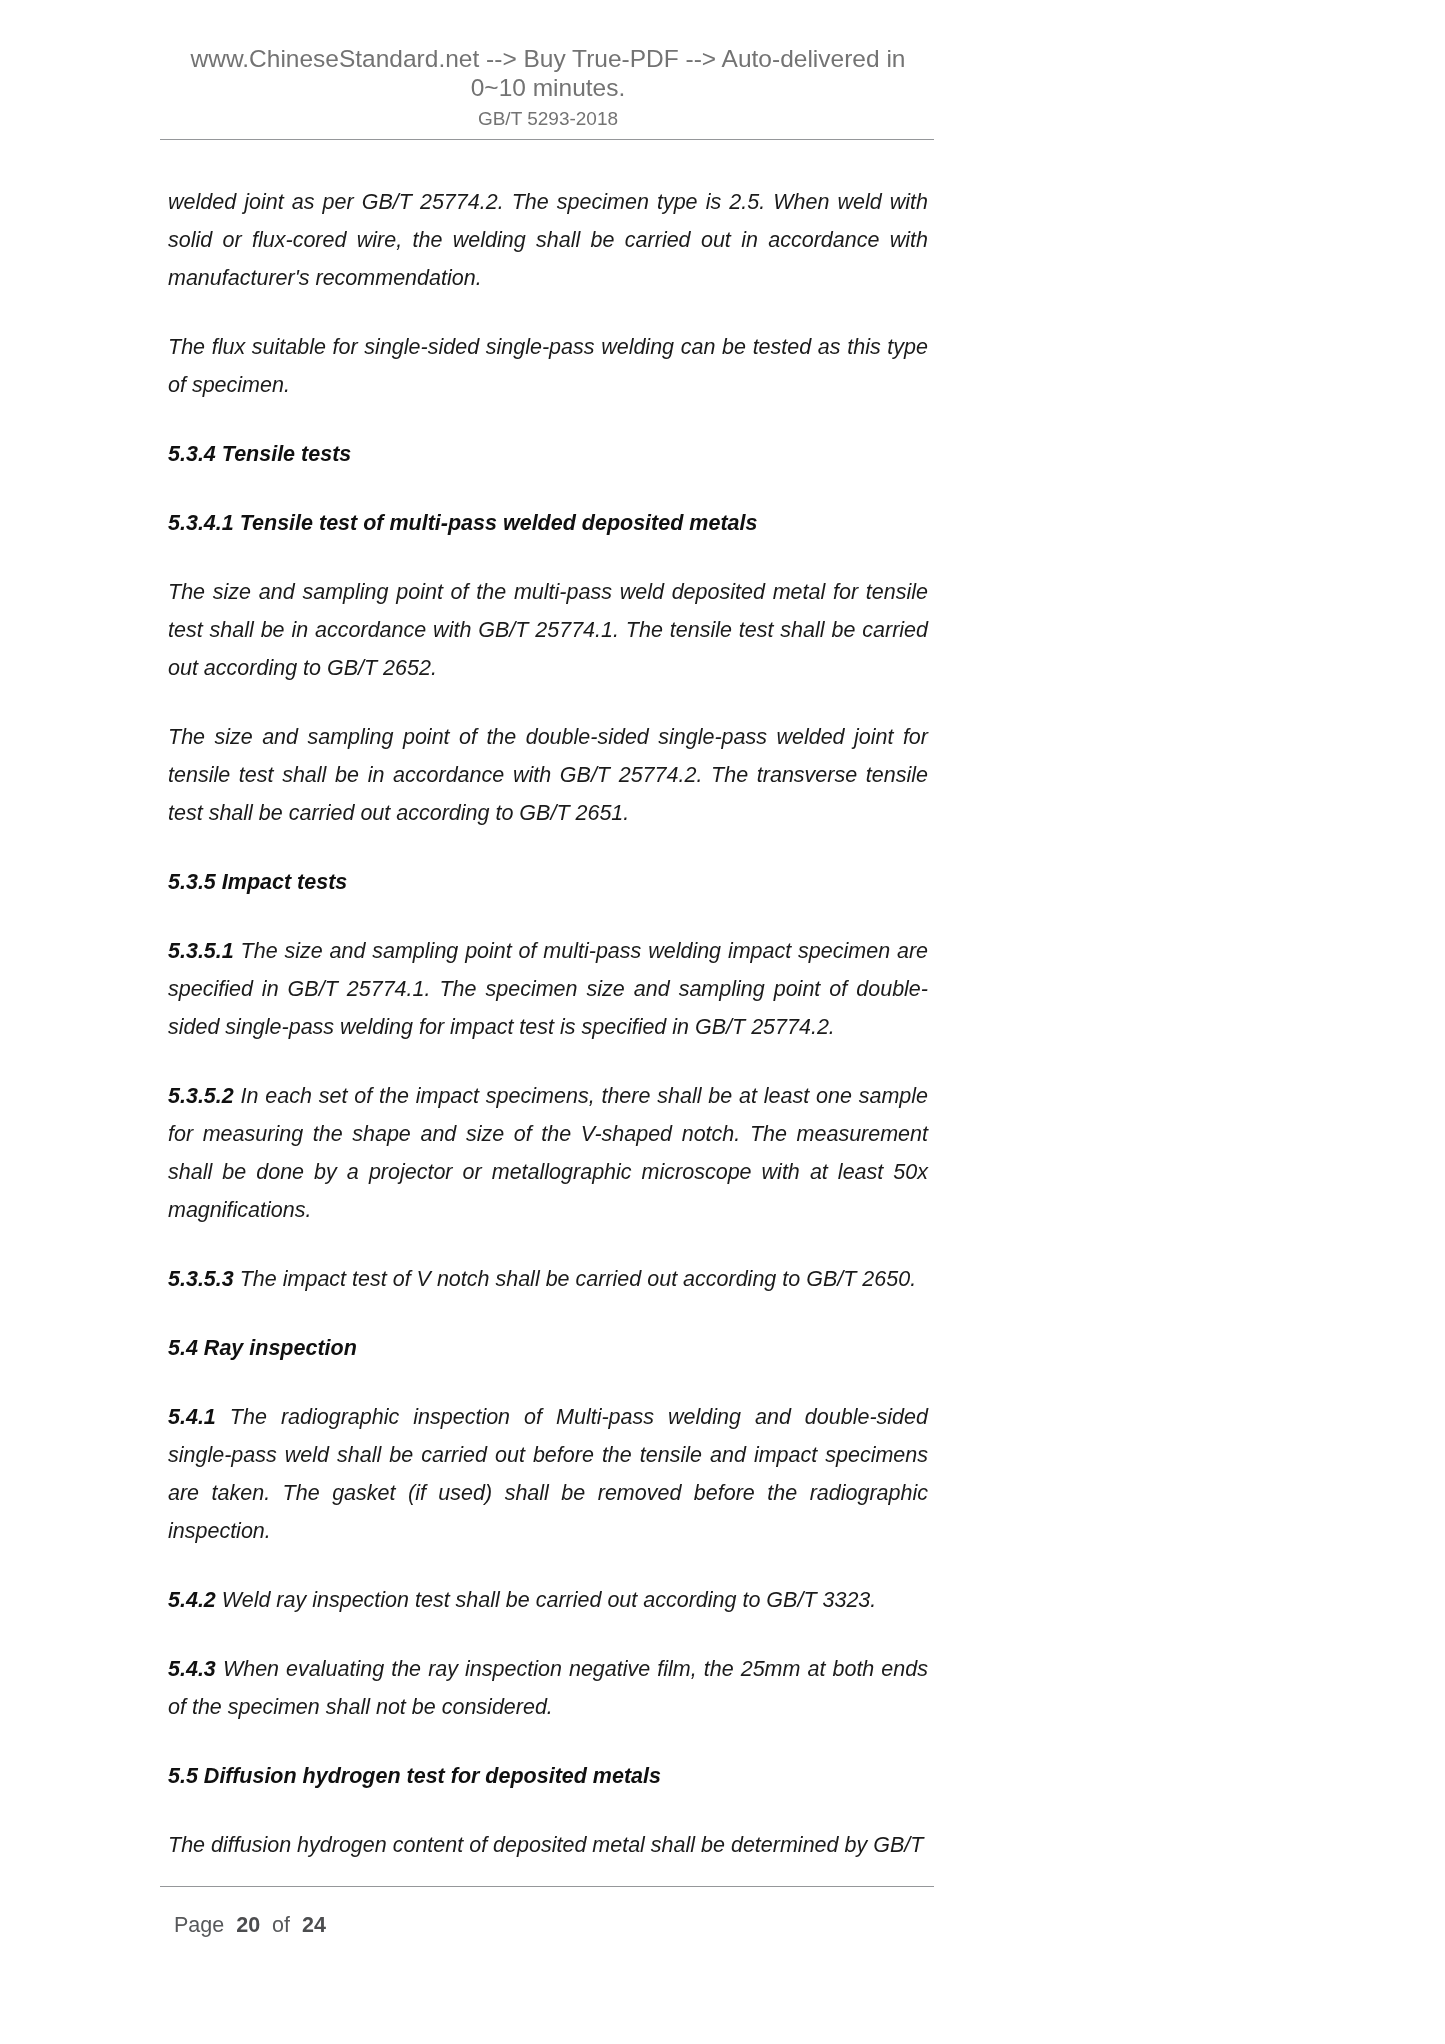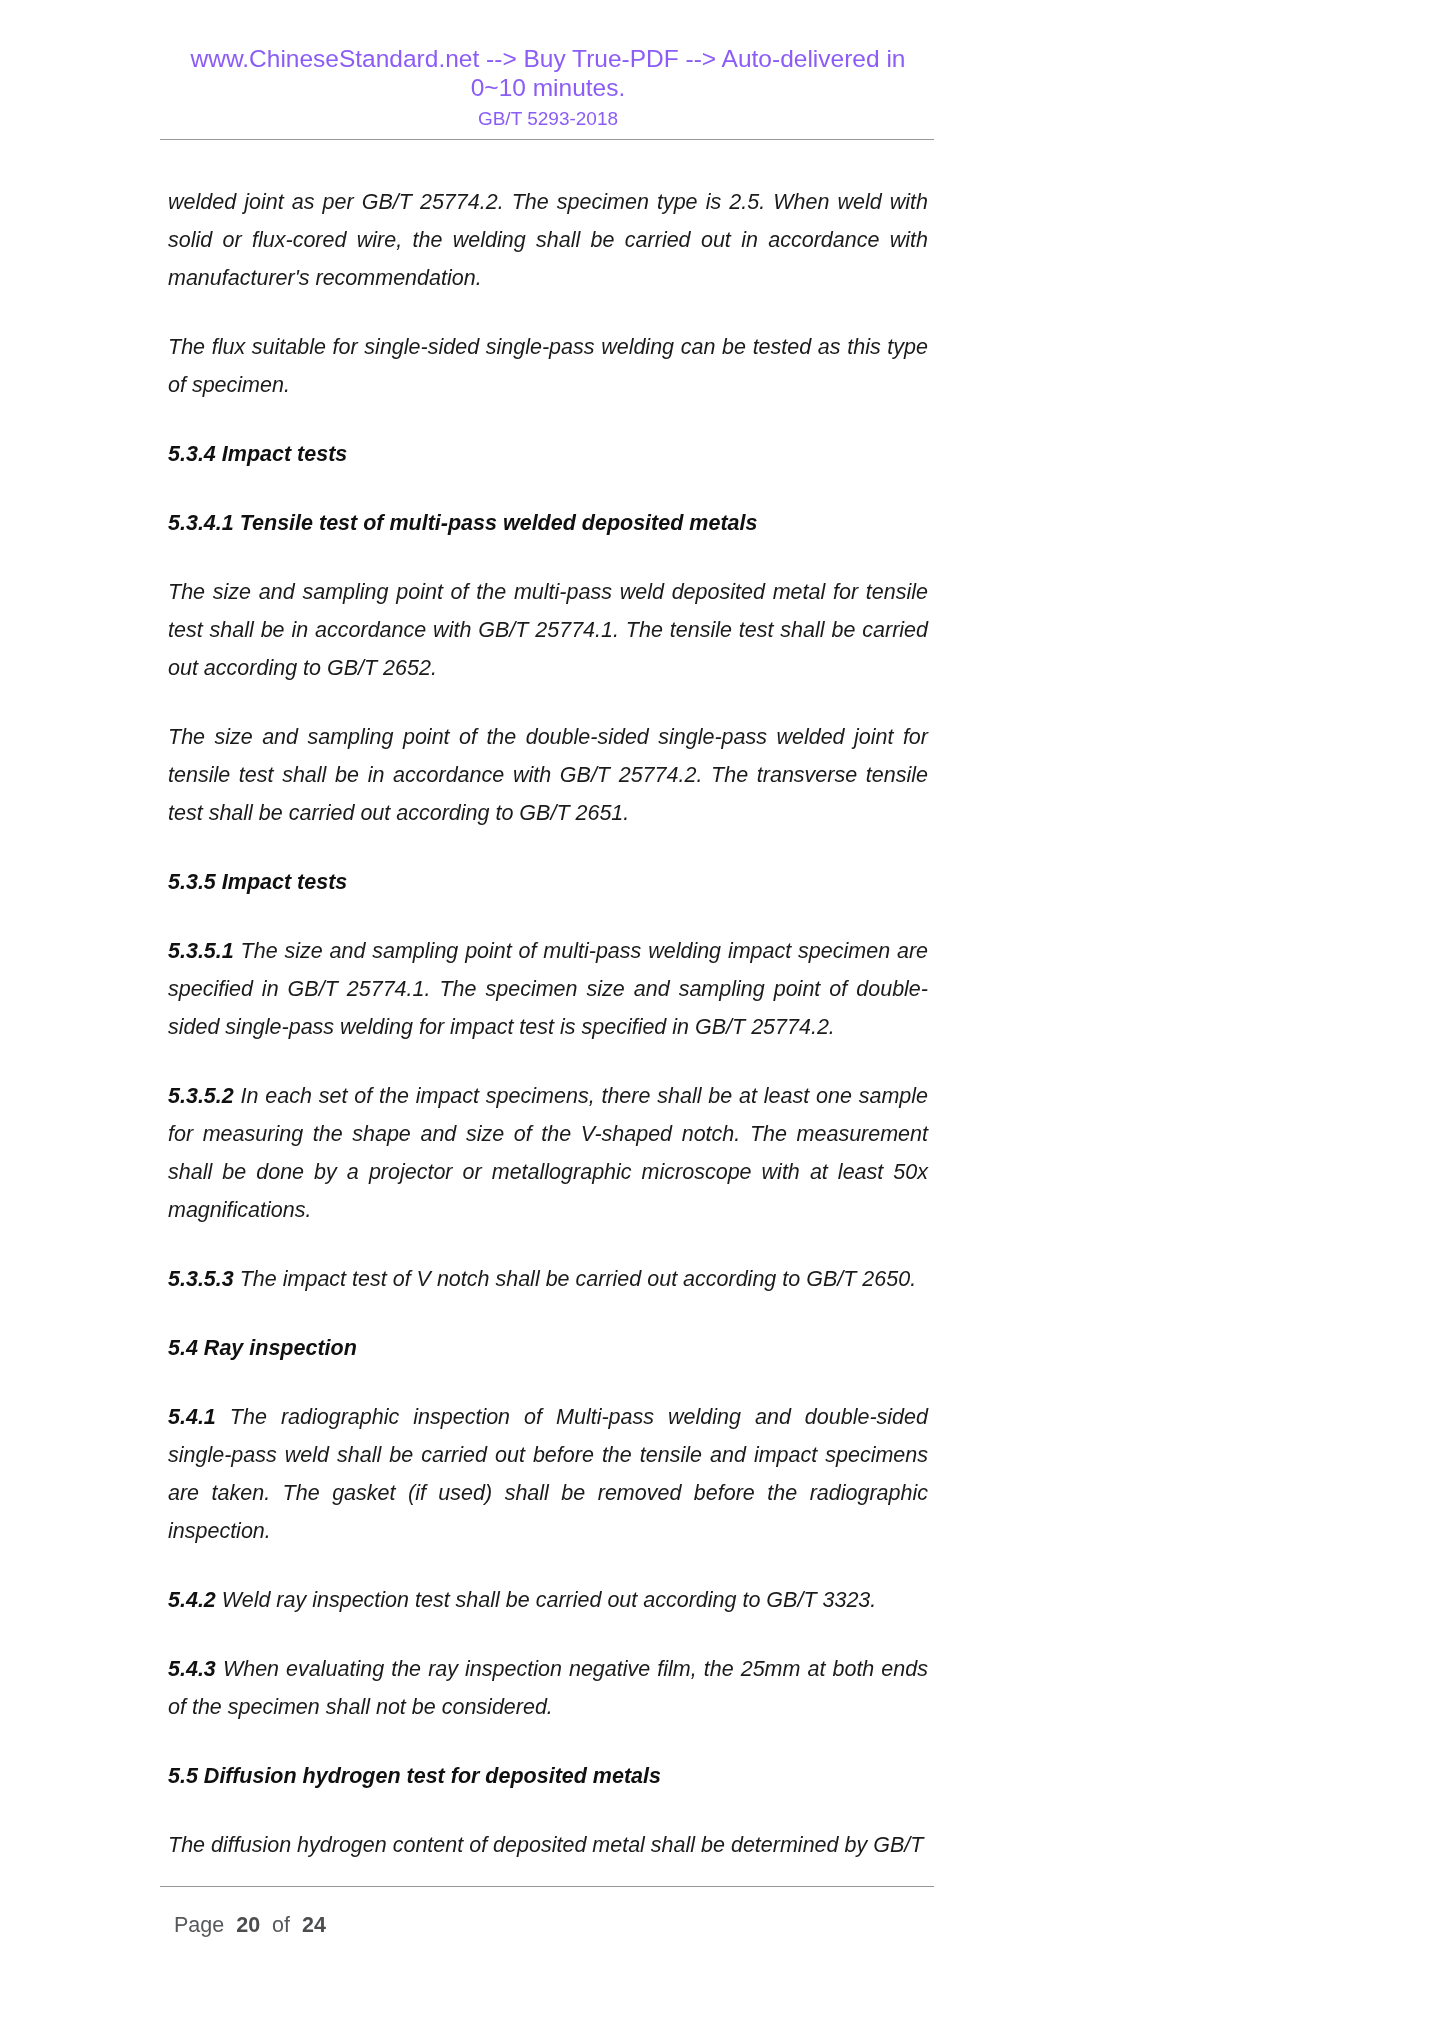--- a/index.html
+++ b/index.html
@@ -5,21 +5,21 @@
   html, body { margin:0; padding:0; background:#ffffff; }
   .page {
     position:relative;
     width:1445px; height:2044px;
     background:#ffffff;
     font-family:"Liberation Sans", sans-serif;
     overflow:hidden;
   }
   .header {
     position:absolute; left:168px; top:44px; width:760px;
-    text-align:center; color:#8b5cf6;
+    text-align:center; color:#737373;
   }
   .header-line1 { font-size:24.5px; line-height:1.2; }
   .header-line2 { font-size:19px; line-height:1.2; margin-top:5px; }
   .rule {
     position:absolute; left:160px; width:774px; height:0;
     border-top:1.5px solid #95979a;
   }
   .rule-header { top:139px; }
   .rule-footer { top:1886px; }
   .doc-body {
@@ -59,21 +59,21 @@
   <div class="header">
     <div class="header-line1">www.ChineseStandard.net --&gt; Buy True-PDF --&gt; Auto-delivered in 0~10 minutes.</div>
     <div class="header-line2">GB/T 5293-2018</div>
   </div>
 
   <div class="rule rule-header"></div>
 
   <div class="doc-body">
       <p class="para">welded joint as per GB/T 25774.2. The specimen type is 2.5. When weld with solid or flux-cored wire, the welding shall be carried out in accordance with manufacturer's recommendation.</p>
       <p class="para">The flux suitable for single-sided single-pass welding can be tested as this type of specimen.</p>
-      <h2 class="heading">5.3.4 Impact tests</h2>
+      <h2 class="heading">5.3.4 Tensile tests</h2>
       <h2 class="heading">5.3.4.1 Tensile test of multi-pass welded deposited metals</h2>
       <p class="para">The size and sampling point of the multi-pass weld deposited metal for tensile test shall be in accordance with GB/T 25774.1. The tensile test shall be carried out according to GB/T 2652.</p>
       <p class="para">The size and sampling point of the double-sided single-pass welded joint for tensile test shall be in accordance with GB/T 25774.2. The transverse tensile test shall be carried out according to GB/T 2651.</p>
       <h2 class="heading">5.3.5 Impact tests</h2>
       <p class="para"><b>5.3.5.1</b> The size and sampling point of multi-pass welding impact specimen are specified in GB/T 25774.1. The specimen size and sampling point of double-sided single-pass welding for impact test is specified in GB/T 25774.2.</p>
       <p class="para"><b>5.3.5.2</b> In each set of the impact specimens, there shall be at least one sample for measuring the shape and size of the V-shaped notch. The measurement shall be done by a projector or metallographic microscope with at least 50x magnifications.</p>
       <p class="para"><b>5.3.5.3</b> The impact test of V notch shall be carried out according to GB/T 2650.</p>
       <h2 class="heading">5.4 Ray inspection</h2>
       <p class="para"><b>5.4.1</b> The radiographic inspection of Multi-pass welding and double-sided single-pass weld shall be carried out before the tensile and impact specimens are taken. The gasket (if used) shall be removed before the radiographic inspection.</p>
       <p class="para"><b>5.4.2</b> Weld ray inspection test shall be carried out according to GB/T 3323.</p>

